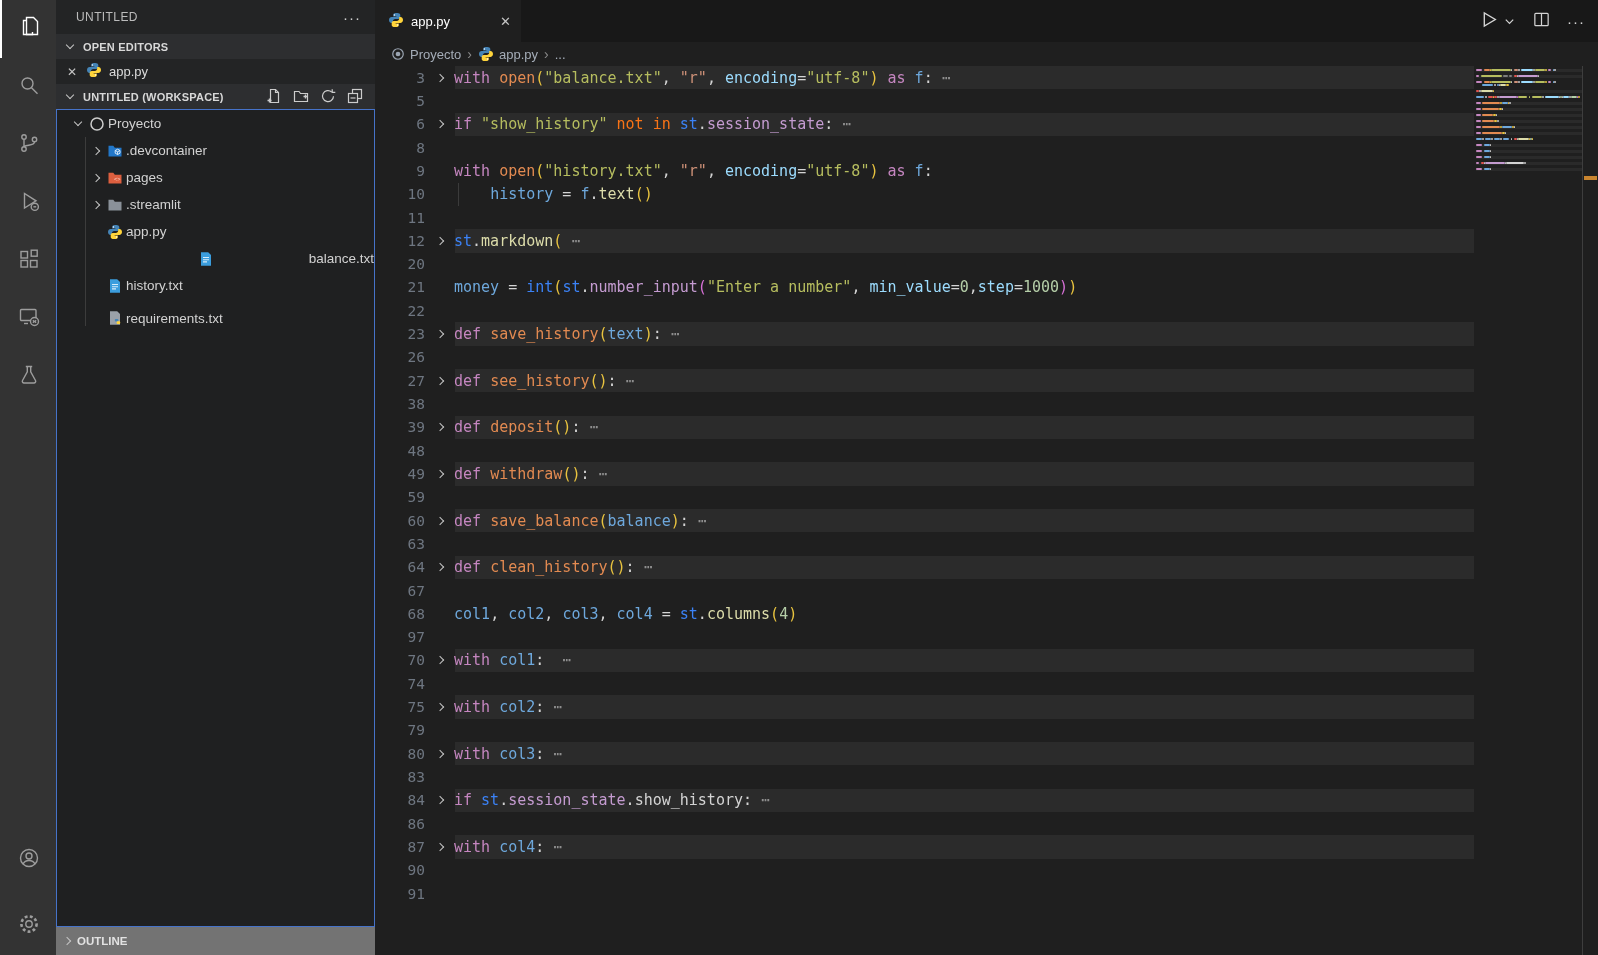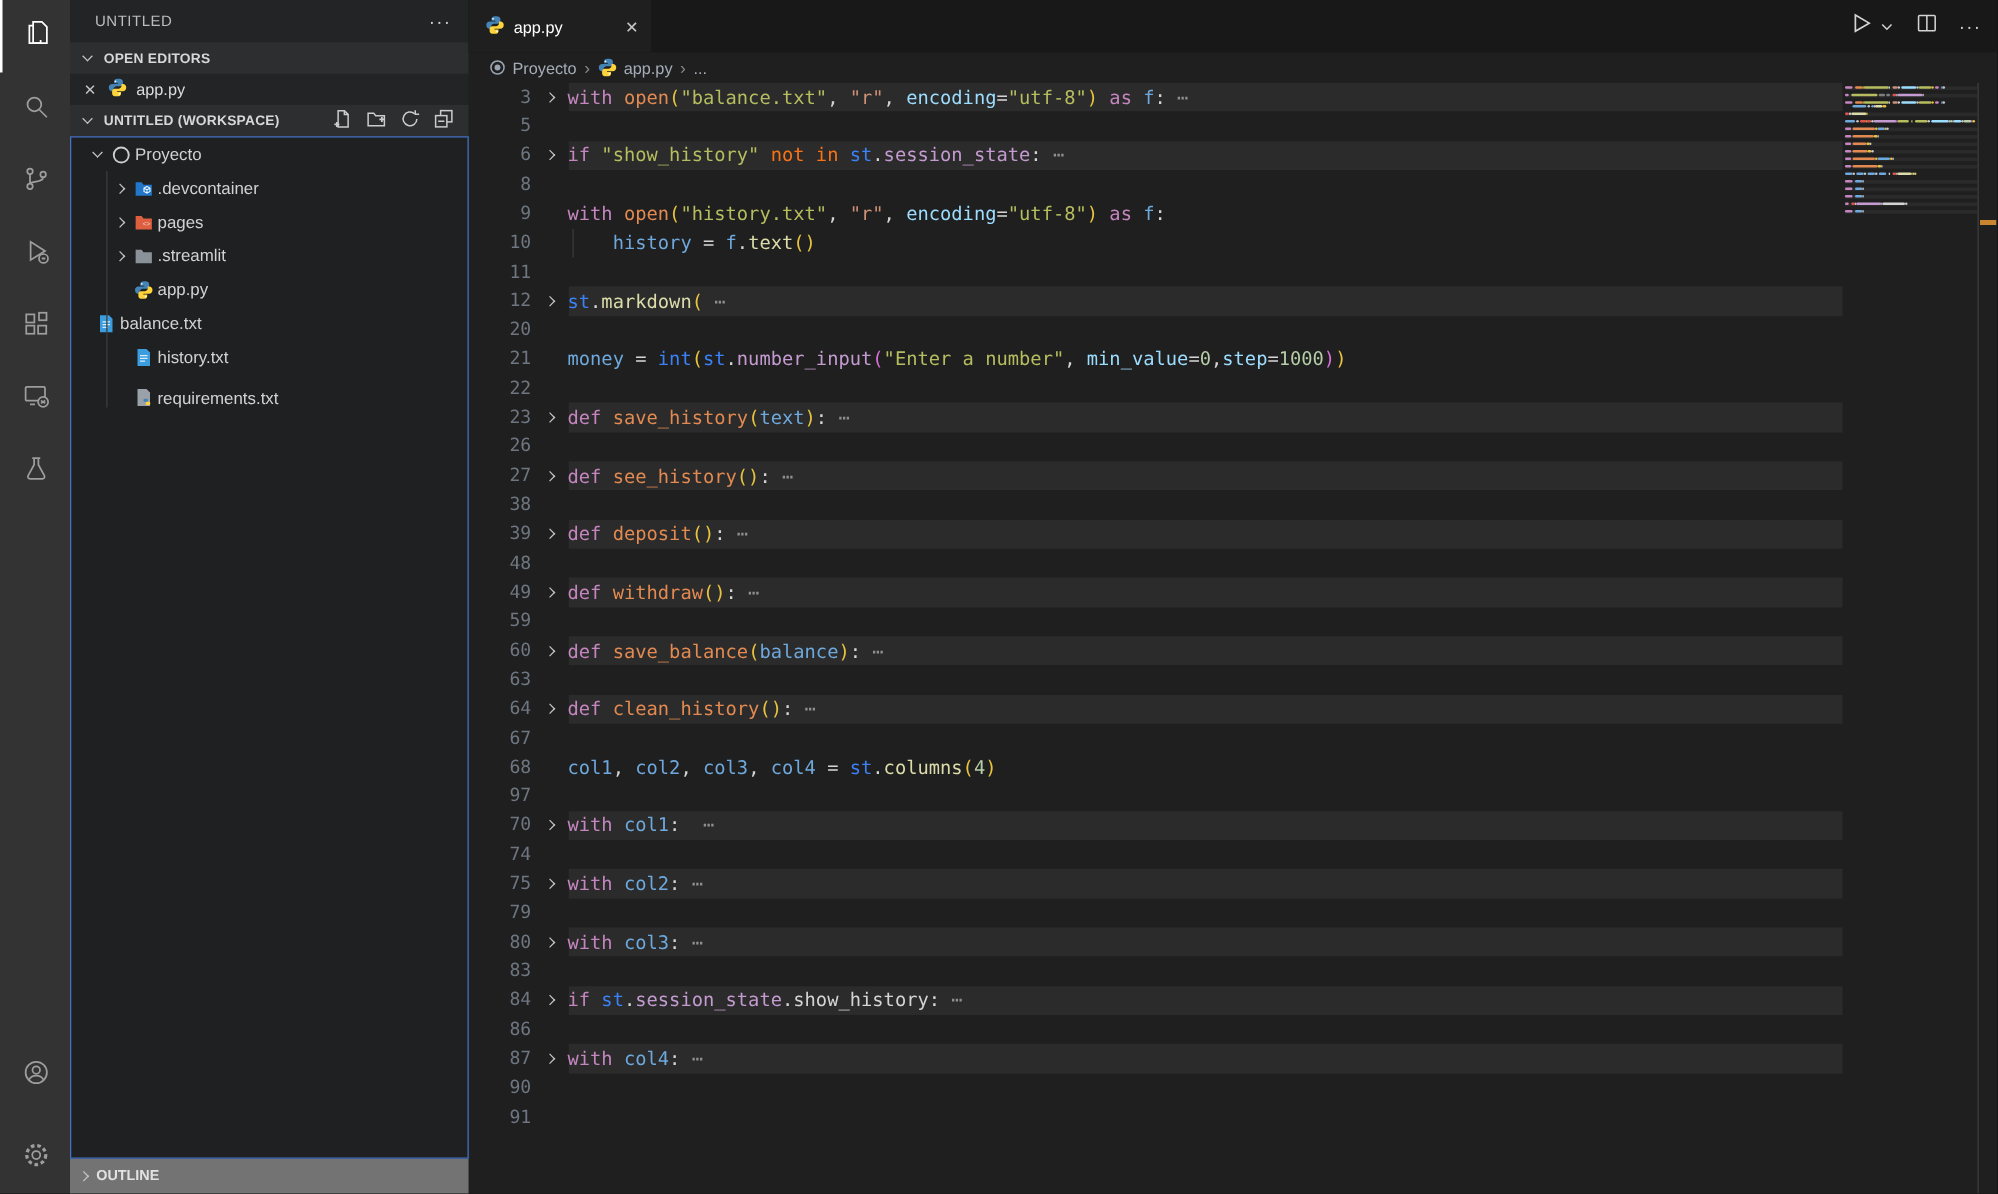--- a/index.html
+++ b/index.html
@@ -247,21 +247,21 @@
             <span class="icon">
               <svg width="16" height="16" viewBox="0 0 16 16">
                 <path fill="#4584b6" d="M7.9 1C6.3 1 5.2 1.8 5.2 3.1v1.4h3.2v.6H3.7C2.2 5.1 1 6.2 1 8c0 1.9 1.2 2.9 2.6 2.9h1.2V9.4c0-1.3 1.1-2.4 2.4-2.4h3.1c1.1 0 2-.9 2-2V3.1C12.3 1.8 10.9 1 9.4 1z"></path>
                 <path fill="#ffd43b" d="M8.1 15c1.6 0 2.7-.8 2.7-2.1v-1.4H7.6v-.6h4.7c1.5 0 2.7-1.1 2.7-2.9 0-1.9-1.2-2.9-2.6-2.9h-1.2v1.5c0 1.3-1.1 2.4-2.4 2.4H5.7c-1.1 0-2 .9-2 2v1.9c0 1.3 1.4 2.1 2.9 2.1z"></path>
                 <circle cx="6.4" cy="3" r=".7" fill="#fff"></circle>
                 <circle cx="9.6" cy="13" r=".7" fill="#fff"></circle>
               </svg>
             </span>
             <span>app.py</span>
           </div>
-          <div class="tree-row" style="">
+          <div class="tree-row" style="padding-left: 30px; justify-content: space-between;">
             <span class="chev-slot"></span>
             <span class="icon">
               <svg width="16" height="16" viewBox="0 0 16 16">
                 <path fill="#3b9ddd" d="M3 1.2h7.2l2.8 2.8v10.8H3z"></path>
                 <path stroke="#d6ecfa" stroke-width="1.1" fill="none" d="M5 6.5h6M5 8.7h6M5 10.9h4"></path>
               </svg>
             </span>
             <span>balance.txt</span>
           </div>
           <div class="tree-row" style="padding-left: 30px;">

